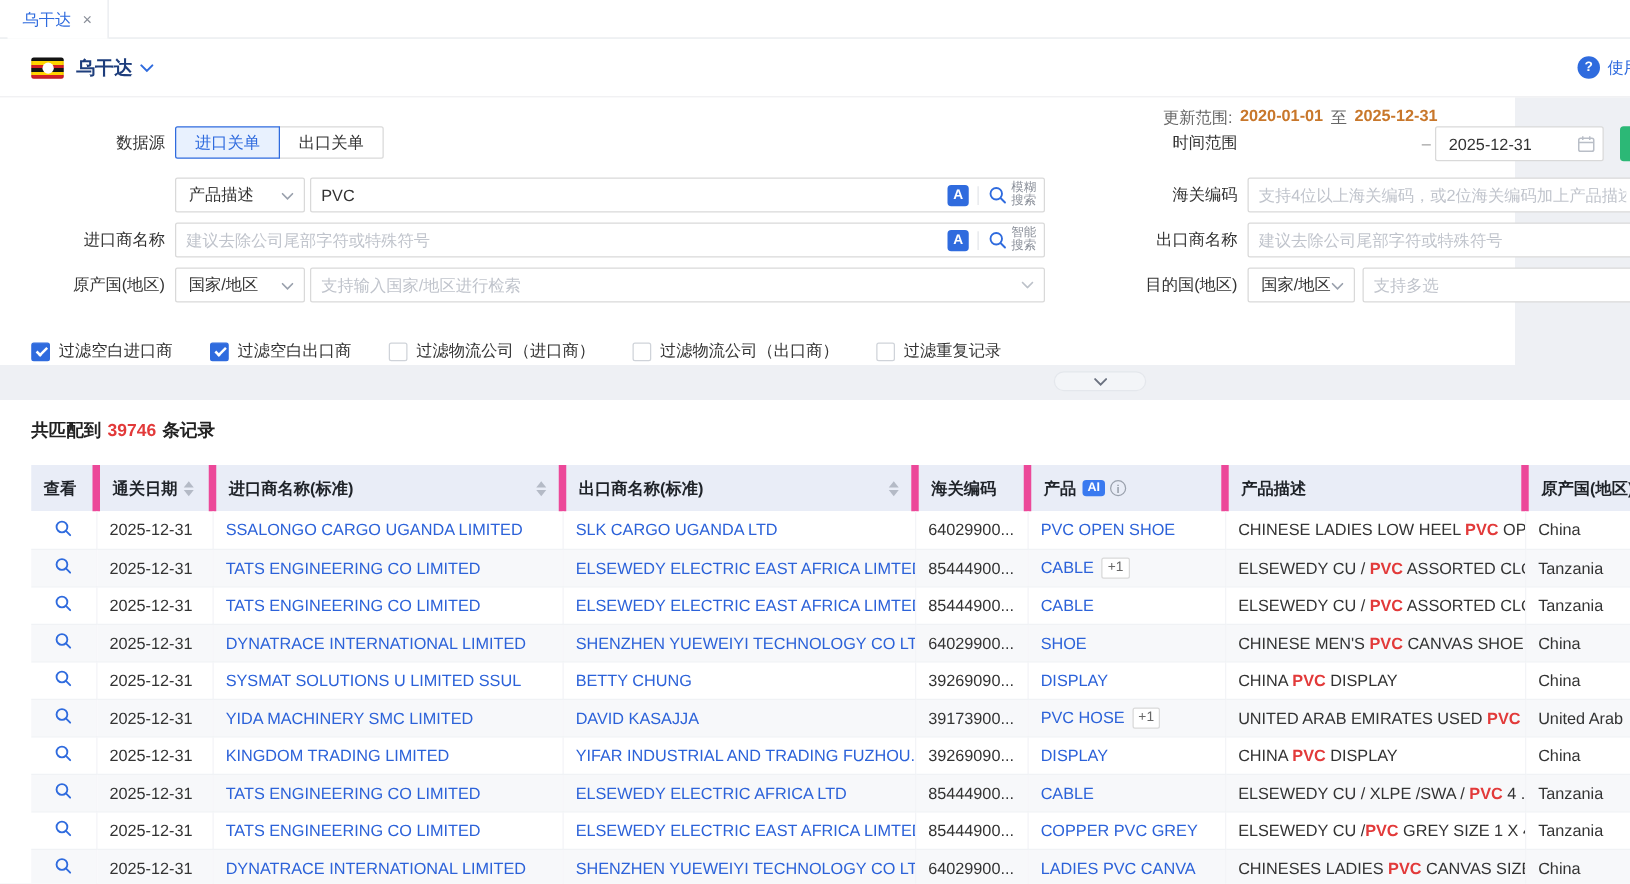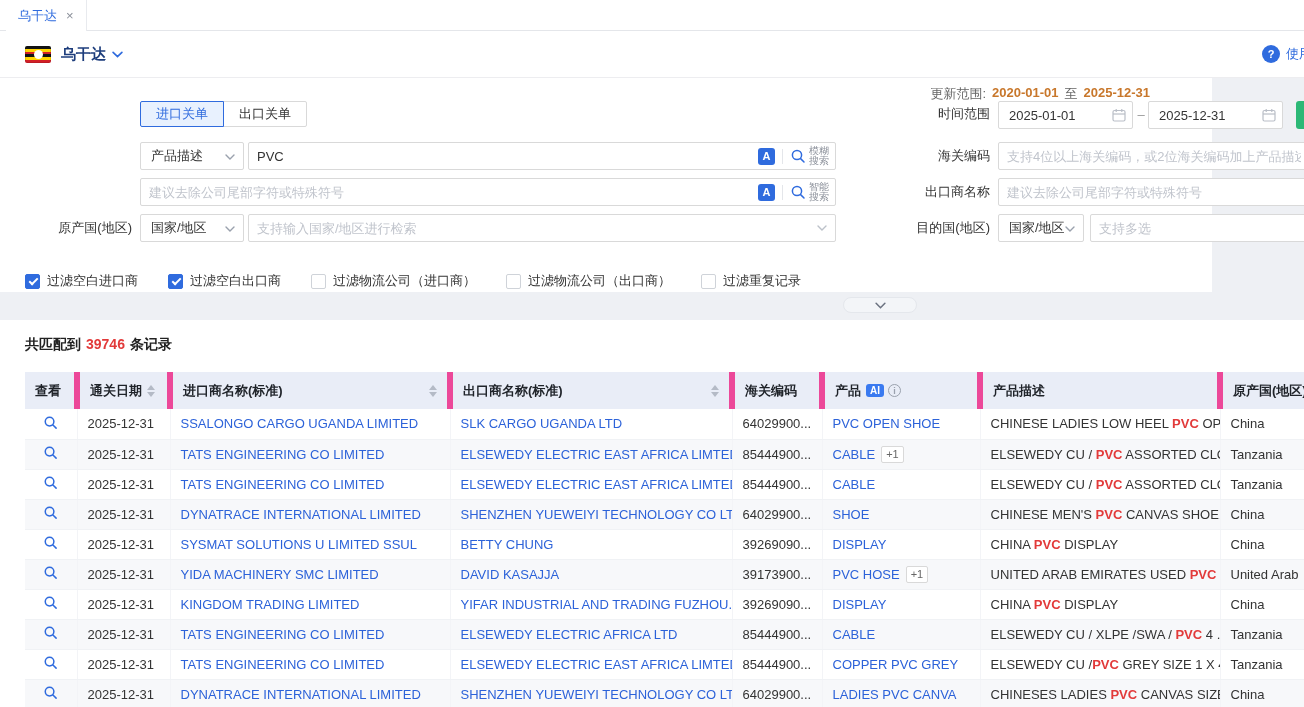--- a/index.html
+++ b/index.html
@@ -117,35 +117,27 @@
 
   <div class="filter">
 
     <div class="update-range">
       <span>更新范围:</span>
       <span class="ur-date">2020-01-01</span>
       <span>至</span>
       <span class="ur-date">2025-12-31</span>
     </div>
 
+    <div class="f-label" style="top:22px;">数据源</div>
     <div class="seg" style="left:140px;top:23px;">
       <div class="seg-item active">进口关单</div>
       <div class="seg-item">出口关单</div>
     </div>
 
     <div class="r-label" style="top:22px;">时间范围</div>
-    <div class="date-wrap" style="left:998px;top:23px;width:135px;">
-      <input value="2025-01-01" style="">
-      <svg class="cal" width="14" height="14" viewBox="0 0 14 14">
-          <rect x="1" y="2.5" width="12" height="10.5" rx="1.5" fill="none" stroke="#b9bec7" stroke-width="1.2"></rect>
-          <line x1="1" y1="6" x2="13" y2="6" stroke="#b9bec7" stroke-width="1.2"></line>
-          <line x1="4.2" y1="1" x2="4.2" y2="4" stroke="#b9bec7" stroke-width="1.2"></line>
-          <line x1="9.8" y1="1" x2="9.8" y2="4" stroke="#b9bec7" stroke-width="1.2"></line>
-        </svg>
-    </div>
     <div class="date-sep">–</div>
     <div class="date-wrap" style="left:1148px;top:23px;width:135px;">
       <input value="2025-12-31" style="">
       <svg class="cal" width="14" height="14" viewBox="0 0 14 14">
           <rect x="1" y="2.5" width="12" height="10.5" rx="1.5" fill="none" stroke="#b9bec7" stroke-width="1.2"></rect>
           <line x1="1" y1="6" x2="13" y2="6" stroke="#b9bec7" stroke-width="1.2"></line>
           <line x1="4.2" y1="1" x2="4.2" y2="4" stroke="#b9bec7" stroke-width="1.2"></line>
           <line x1="9.8" y1="1" x2="9.8" y2="4" stroke="#b9bec7" stroke-width="1.2"></line>
         </svg>
     </div>
@@ -172,20 +164,21 @@
           </span>
         </span>
       </span>
     </div>
 
     <div class="r-label" style="top:64px;">海关编码</div>
     <div class="input-wrap" style="left:998px;top:64px;width:312px;">
       <input placeholder="支持4位以上海关编码，或2位海关编码加上产品描述、企..." style="">
     </div>
 
+    <div class="f-label" style="top:100px;">进口商名称</div>
     <div class="input-wrap" style="left:140px;top:100px;width:696px;">
       <input class="pad-icons" placeholder="建议去除公司尾部字符或特殊符号" style="">
       <span class="in-icons">
         <span class="tr-ic">A</span>
         <span class="vdiv"></span>
         <span class="search-mode">
           <svg width="16" height="16" viewBox="0 0 16 16">
               <circle cx="7" cy="7" r="4.6" fill="none" stroke="#2f6bde" stroke-width="1.5"></circle>
               <line x1="10.6" y1="10.6" x2="14" y2="14" stroke="#2f6bde" stroke-width="1.5" stroke-linecap="round"></line>
             </svg>

